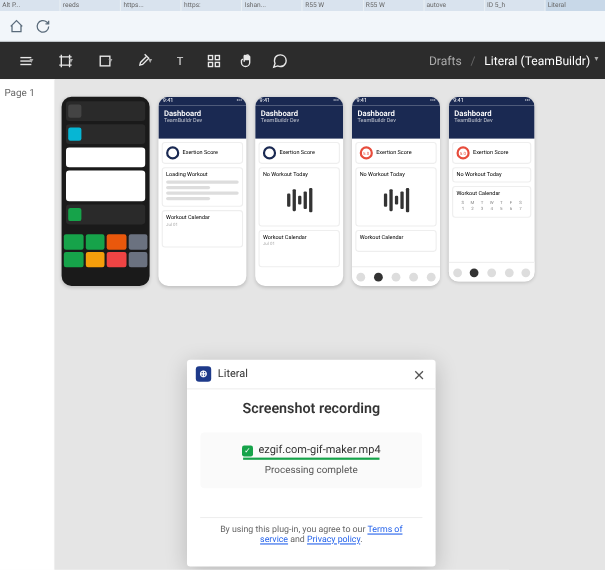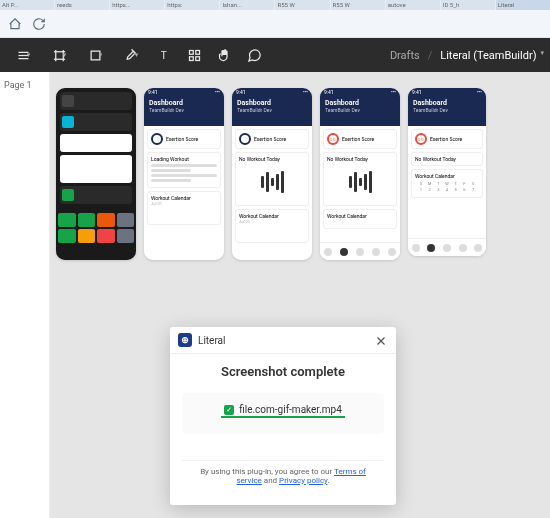--- a/index.html
+++ b/index.html
@@ -369,27 +369,28 @@
           <span>Literal</span>
         </div>
         <div class="close-btn">
           <svg viewBox="0 0 24 24" fill="none" stroke="currentColor" stroke-width="2">
               <line x1="6" y1="6" x2="18" y2="18"></line>
               <line x1="18" y1="6" x2="6" y2="18"></line>
             </svg>
         </div>
       </div>
       <div class="dialog-body">
-        <div class="dialog-h1">Screenshot complete</div>
+        <div class="dialog-h1">Screenshot recording</div>
         <div class="dropzone">
           <div class="file-row">
             <div class="checkbox">✓</div>
-            <span class="filename">file.com-gif-maker.mp4</span>
+            <span class="filename">ezgif.com-gif-maker.mp4</span>
           </div>
           <div class="underline-green"></div>
+          <div class="status-text">Processing complete</div>
         </div>
         <div class="terms">
           <span>By using this plug-in, you agree to our </span><a>Terms of service</a><span> and </span><a>Privacy policy</a>.
         </div>
       </div>
     </div>
 
   </div>
 </div>
 

